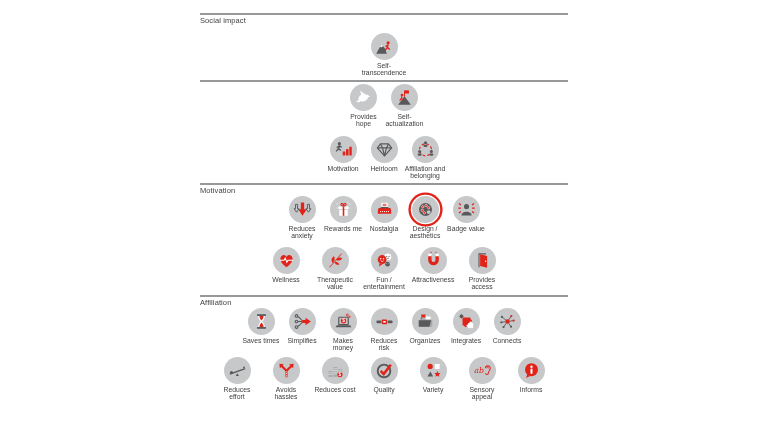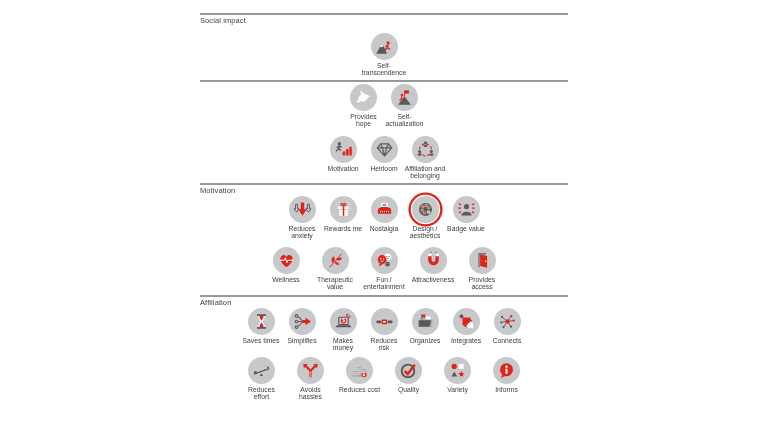--- a/index.html
+++ b/index.html
@@ -431,20 +431,31 @@
               <rect class="w" x="13.6" y="3.8" width="6.2" height="6.2"></rect>
               <path class="d" d="M4.4 19.6 L11.6 19.6 L8 13.4 Z"></path>
               <path class="r" d="M16.9 12.6 L18 15.2 L20.8 15.5 L18.7 17.3 L19.3 20 L16.9 18.6 L14.5 20 L15.1 17.3 L13 15.5 L15.8 15.2 Z"></path>
             </svg>
           </div>
           <div class="item-label">Variety</div>
         </div>
         <div class="cell" style="width: 49px;">
           <div class="circle">
             <svg viewBox="0 0 24 24">
+              <text class="rt" x="1.5" y="15.5" font-size="10" font-style="italic" font-family="DejaVu Serif,serif">ab</text>
+              <path class="sr" stroke-width="1.3" d="M15.8 9 C15.8 5.4 21.8 5 21.8 9.2 C21.8 11.8 19.4 12.8 19.4 15.2 C19.4 17.4 16 17.8 15.8 15.4"></path>
+              <path class="sr" stroke-width="1" d="M17.6 9.2 C17.6 7.4 20 7.6 19.8 9.4"></path>
+            </svg>
+          </div>
+          <div class="item-label">Sensory
+appeal</div>
+        </div>
+        <div class="cell" style="width: 49px;">
+          <div class="circle">
+            <svg viewBox="0 0 24 24">
               <circle class="r" cx="12" cy="11" r="8.2"></circle>
               <path class="r" d="M6.6 17.2 L5 21.4 L10.4 18.8 Z"></path>
               <circle class="w" cx="12" cy="7.2" r="1.5"></circle>
               <rect class="w" x="10.7" y="9.6" width="2.6" height="6.8" rx="1.3"></rect>
             </svg>
           </div>
           <div class="item-label">Informs</div>
         </div>
       </div>
     </div>

